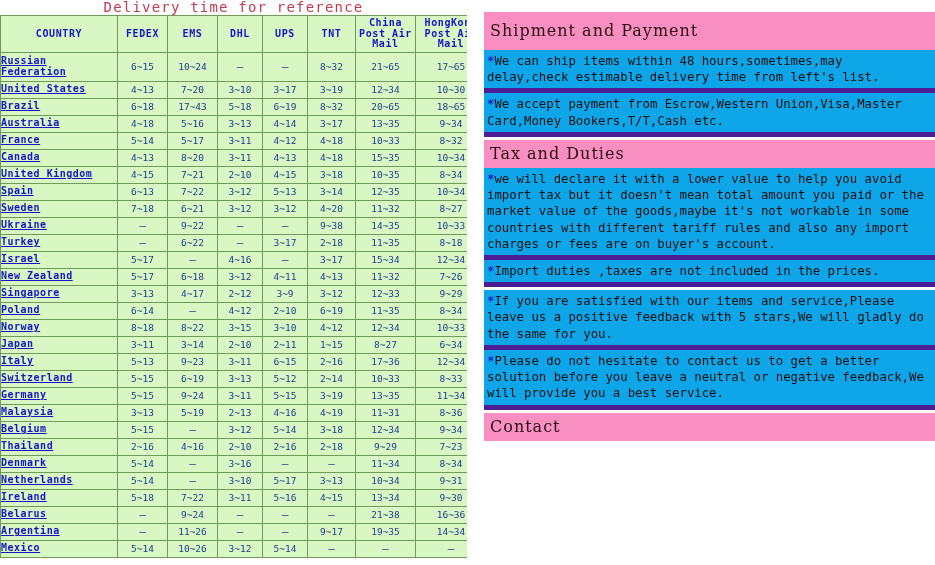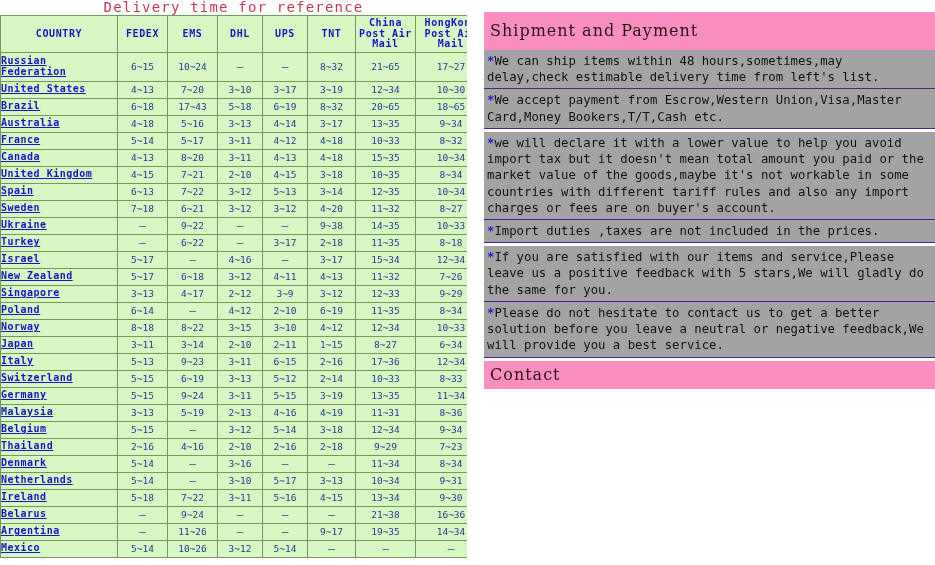--- a/index.html
+++ b/index.html
@@ -89,26 +89,26 @@
     background:#f98fc0;
     color:#2b1016;
     font-size:16px;
     letter-spacing:1px;
     padding:4px 6px 5px 6px;
     font-weight:400;
     font-family:"DejaVu Serif","Liberation Serif",serif;
   }
   .sec-head.tall{padding-top:9px;padding-bottom:10px;}
   .para{
-    border-bottom:1px solid #4c1d95;
+    border-bottom:5px solid #4c1d95;
     padding:3px 4px 3px 3px;
     font-size:12.3px;
     line-height:1.32;
     color:#111111;
-    background:#a3a3a3;
+    background:#0ea5e9;
   }
   .para .star{color:#2020cc;font-weight:bold;}
   .spacer{height:3px;background:#ffffff;}
 </style>
 </head>
 <body>
 
 <div class="page">
 
   <div class="left-pane">
@@ -161,21 +161,21 @@
             <td class="country">
               <div>Russian</div>
               <div>Federation</div>
             </td>
             <td class="val">6~15</td>
             <td class="val">10~24</td>
             <td class="val dash">—</td>
             <td class="val dash">—</td>
             <td class="val">8~32</td>
             <td class="val">21~65</td>
-            <td class="val">17~27</td>
+            <td class="val">17~65</td>
           </tr>
           <tr class="r">
             <td class="country">
               <div>United States</div>
             </td>
             <td class="val">4~13</td>
             <td class="val">7~20</td>
             <td class="val">3~10</td>
             <td class="val">3~17</td>
             <td class="val">3~19</td>
@@ -508,20 +508,21 @@
           </tr>
         </tbody>
     </table>
   </div>
 
   <div class="right-pane" id="info-pane">
       <div class="sec-head tall">Shipment and Payment</div>
       <div class="para"><span class="star">*</span>We can ship items within 48 hours,sometimes,may delay,check estimable delivery time from left's list.</div>
       <div class="para"><span class="star">*</span>We accept payment from Escrow,Western Union,Visa,Master Card,Money Bookers,T/T,Cash etc.</div>
       <div class="spacer"></div>
+      <div class="sec-head">Tax and Duties</div>
       <div class="para"><span class="star">*</span>we will declare it with a lower value to help you avoid import tax but it doesn't mean total amount you paid or the market value of the goods,maybe it's not workable in some countries with different tariff rules and also any import charges or fees are on buyer's account.</div>
       <div class="para"><span class="star">*</span>Import duties ,taxes are not included in the prices.</div>
       <div class="spacer"></div>
       <div class="para"><span class="star">*</span>If you are satisfied with our items and service,Please leave us a positive feedback with 5 stars,We will gladly do the same for you.</div>
       <div class="para"><span class="star">*</span>Please do not hesitate to contact us to get a better solution before you leave a neutral or negative feedback,We will provide you a best service.</div>
       <div class="spacer"></div>
       <div class="sec-head">Contact</div>
     </div>
 
 </div>

